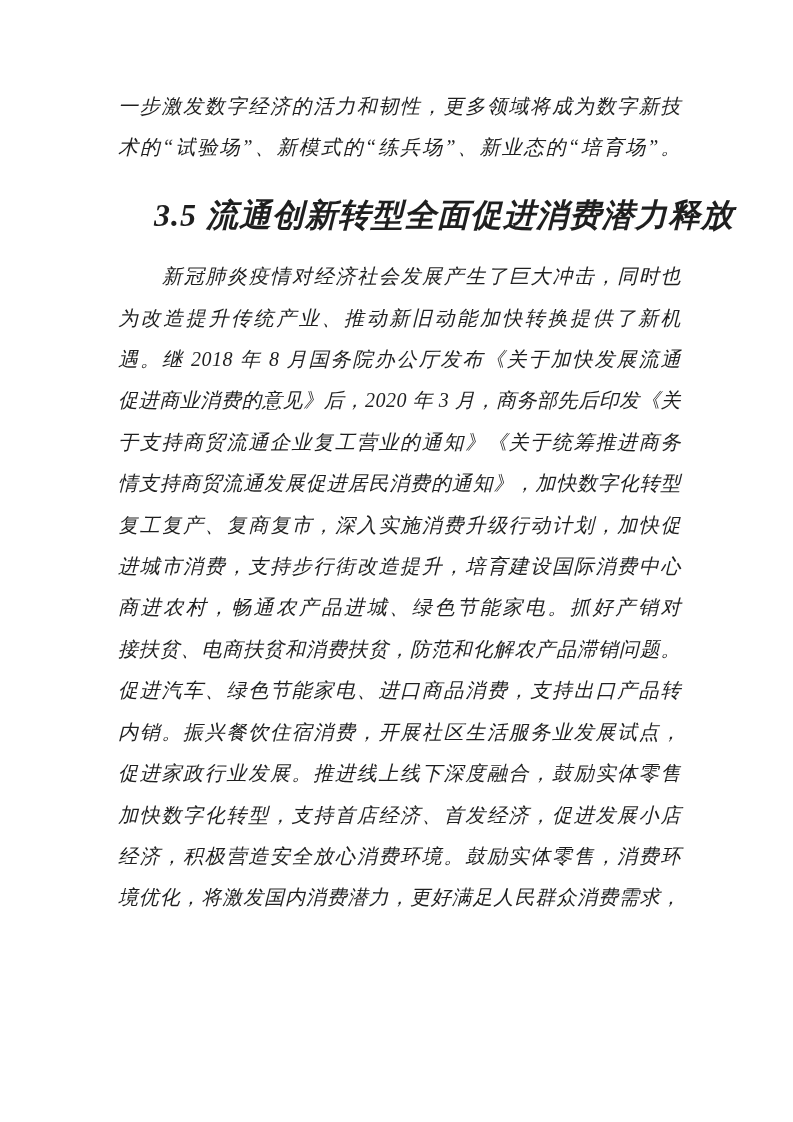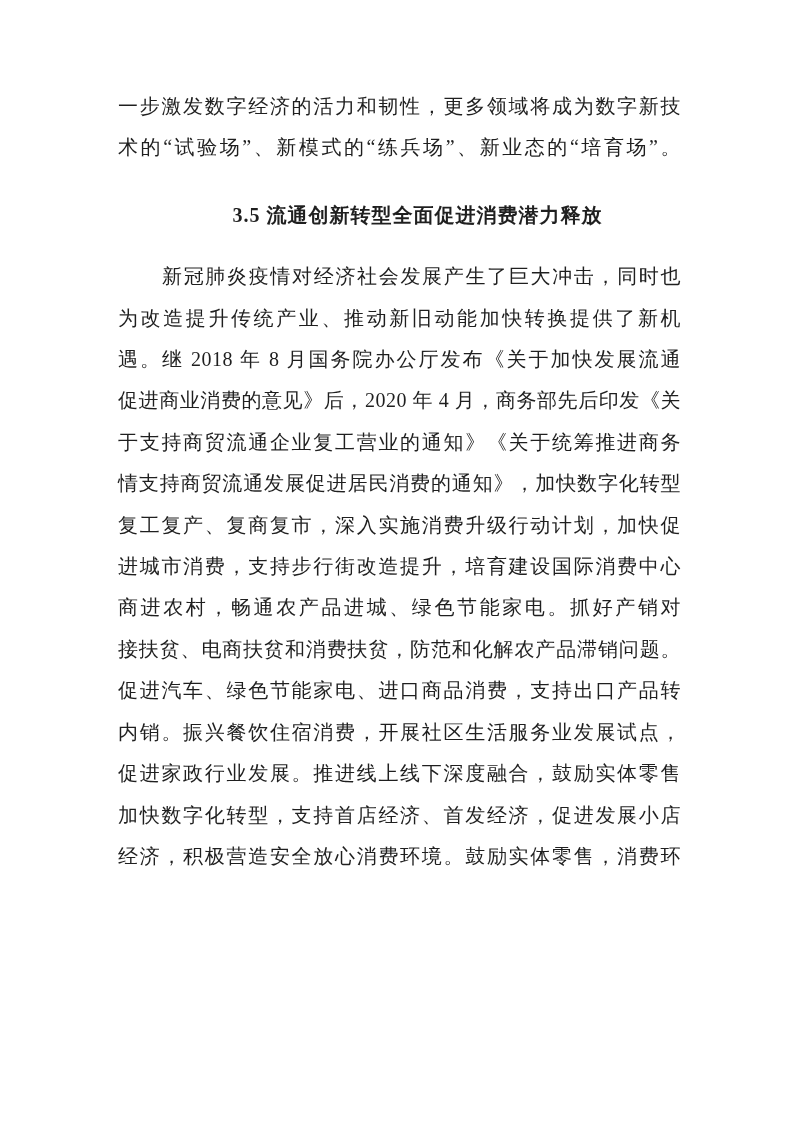--- a/index.html
+++ b/index.html
@@ -8,20 +8,21 @@
     background: #ffffff;
   }
   .page {
     position: relative;
     width: 793px;
     height: 926px;
     background: #ffffff;
     overflow: hidden;
     font-family: "Liberation Serif", "DejaVu Serif", serif;
     color: #1f1f1f;
+    font-style: italic;
   }
   .content {
     position: absolute;
     left: 118px;
     top: 86px;
     width: 563px;
   }
   .line {
     font-size: 20px;
     line-height: 41.4px;
@@ -30,24 +31,24 @@
     text-justify: inter-character;
     letter-spacing: 0.5px;
     white-space: nowrap;
   }
   .line.indent {
     text-indent: 2.2em;
   }
   .heading {
     margin: 26px 0 20px 0;
     padding-left: 36px;
-    font-size: 20px;
+    font-size: 32px;
     font-weight: bold;
     line-height: 41.4px;
-    text-align: center;
+    text-align: left;
     letter-spacing: 1px;
     white-space: nowrap;
   }
   .footer {
     position: absolute;
     left: 0;
     top: 1022px;
     width: 100%;
     text-align: center;
     font-size: 13px;
@@ -65,30 +66,31 @@
       <div class="line">一步激发数字经济的活力和韧性，更多领域将成为数字新技</div>
       <div class="line">术的“试验场”、新模式的“练兵场”、新业态的“培育场”。</div>
     </div>
 
     <h2 class="heading">3.5 流通创新转型全面促进消费潜力释放</h2>
 
     <div class="para">
       <div class="line indent">新冠肺炎疫情对经济社会发展产生了巨大冲击，同时也</div>
       <div class="line">为改造提升传统产业、推动新旧动能加快转换提供了新机</div>
       <div class="line">遇。继 2018 年 8 月国务院办公厅发布《关于加快发展流通</div>
-      <div class="line">促进商业消费的意见》后，2020 年 4 月，商务部先后印发《关</div>
+      <div class="line">促进商业消费的意见》后，2020 年 3 月，商务部先后印发《关</div>
       <div class="line">于支持商贸流通企业复工营业的通知》《关于统筹推进商务</div>
       <div class="line">情支持商贸流通发展促进居民消费的通知》，加快数字化转型</div>
       <div class="line">复工复产、复商复市，深入实施消费升级行动计划，加快促</div>
       <div class="line">进城市消费，支持步行街改造提升，培育建设国际消费中心</div>
       <div class="line">商进农村，畅通农产品进城、绿色节能家电。抓好产销对</div>
       <div class="line">接扶贫、电商扶贫和消费扶贫，防范和化解农产品滞销问题。</div>
       <div class="line">促进汽车、绿色节能家电、进口商品消费，支持出口产品转</div>
       <div class="line">内销。振兴餐饮住宿消费，开展社区生活服务业发展试点，</div>
       <div class="line">促进家政行业发展。推进线上线下深度融合，鼓励实体零售</div>
       <div class="line">加快数字化转型，支持首店经济、首发经济，促进发展小店</div>
       <div class="line">经济，积极营造安全放心消费环境。鼓励实体零售，消费环</div>
+      <div class="line">境优化，将激发国内消费潜力，更好满足人民群众消费需求，</div>
     </div>
 
   </div>
 
   <div class="footer">25</div>
 </div>
 
 </body></html>

